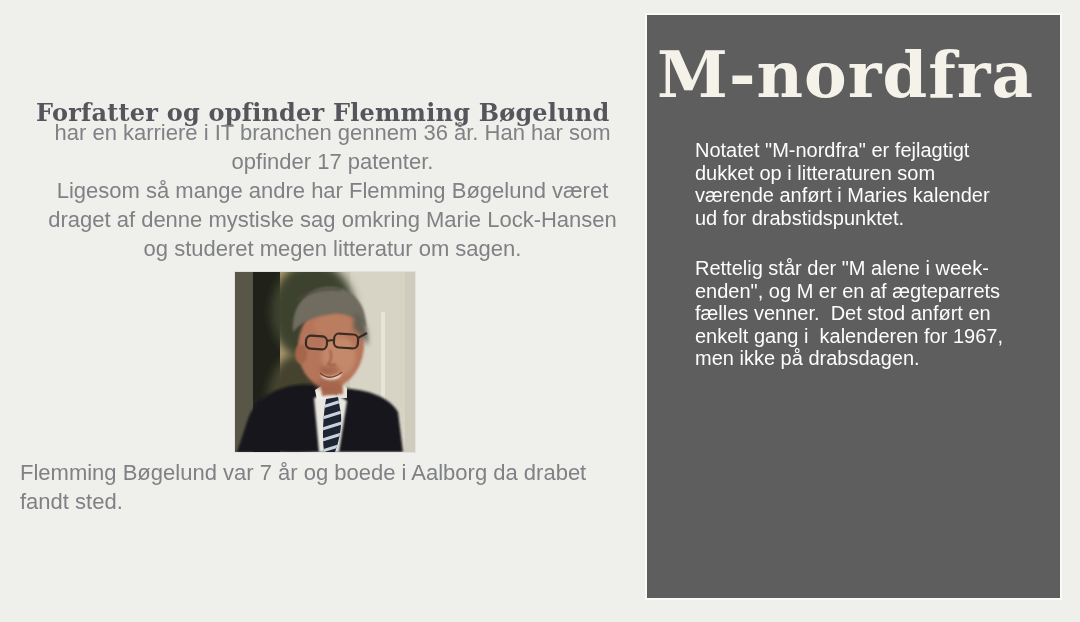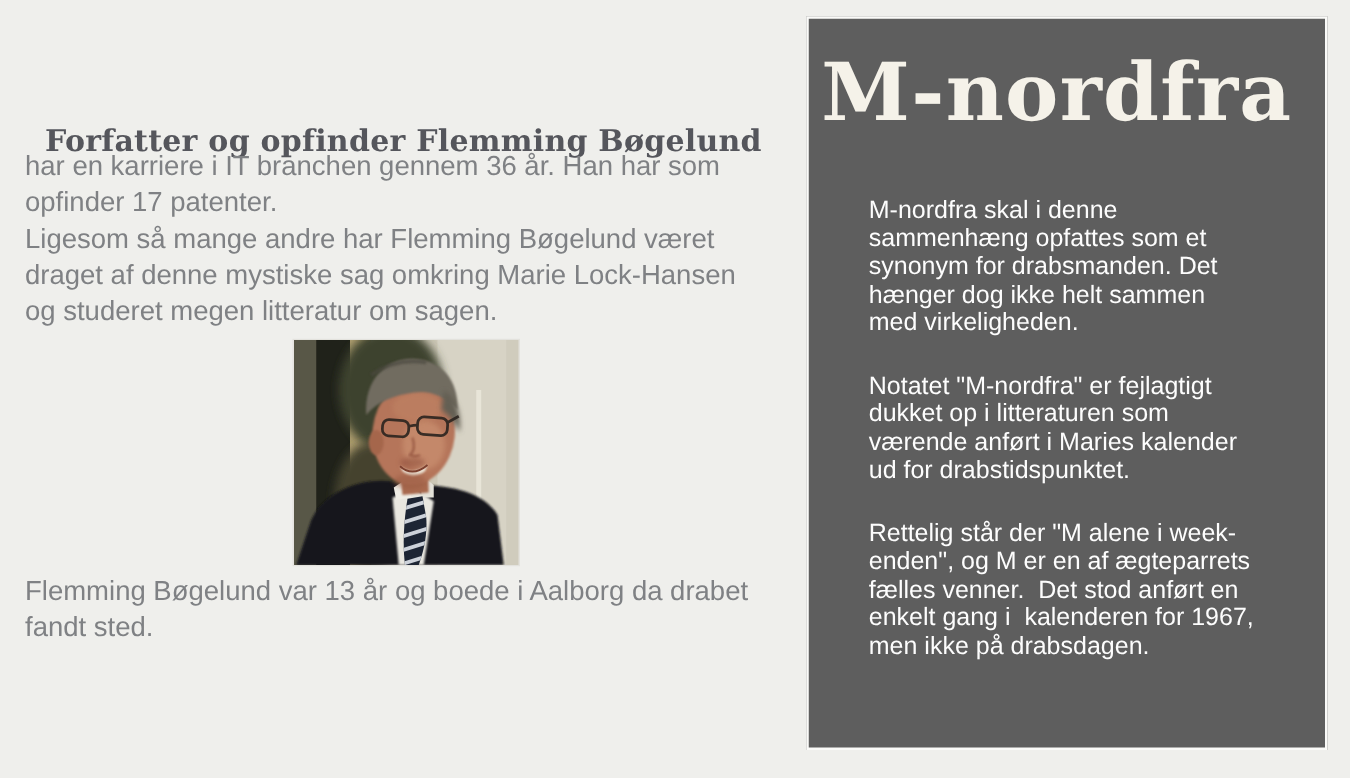--- a/index.html
+++ b/index.html
@@ -24,20 +24,21 @@
   }
   .article-body {
     position: absolute;
     left: 20px; top: 118px;
     margin: 0;
     width: 625px;
     font-size: 22px;
     line-height: 29px;
     color: #7f8184;
     white-space: pre-wrap;
+    text-align: center;
   }
   .article-caption {
     position: absolute;
     left: 20px; top: 458px;
     margin: 0;
     width: 625px;
     font-size: 22px;
     line-height: 29px;
     color: #7f8184;
     white-space: pre-wrap;
@@ -139,30 +140,25 @@
       <path d="M123,66 L132,61"></path>
     </g>
     <path d="M95,78 Q98,88 93,92 Q97,94 101,92" stroke="#8f4f3a" stroke-width="2" fill="none" opacity="0.7" filter="url(#b1)"></path>
     <ellipse cx="95" cy="98" rx="10" ry="4" fill="#8e4e3a" opacity="0.55" filter="url(#b2)"></ellipse>
     <path d="M85,101 Q95,109 107,100 L105,105 Q95,112 87,105 Z" fill="#ece4d6" filter="url(#b1)"></path>
     <path d="M85,101 Q95,110 107,100" stroke="#7c3f2e" stroke-width="1.5" fill="none"></path>
     <ellipse cx="93" cy="113" rx="13" ry="6" fill="#96583f" opacity="0.5" filter="url(#b2)"></ellipse>
   </svg>
 </div>
 
-<p class="article-caption">Flemming Bøgelund var 13 år og boede i Aalborg da drabet
+<p class="article-caption">Flemming Bøgelund var 7 år og boede i Aalborg da drabet
 fandt sted.</p>
 
 <aside class="side-panel">
   <h2 class="panel-title">M-nordfra</h2>
-  <p class="panel-paragraph first">M-nordfra skal i denne
-sammenhæng opfattes som et
-synonym for drabsmanden. Det
-hænger dog ikke helt sammen
-med virkeligheden.</p>
   <p class="panel-paragraph">Notatet "M-nordfra" er fejlagtigt
 dukket op i litteraturen som
 værende anført i Maries kalender
 ud for drabstidspunktet.</p>
   <p class="panel-paragraph">Rettelig står der "M alene i week-
 enden", og M er en af ægteparrets
 fælles venner.  Det stod anført en
 enkelt gang i  kalenderen for 1967,
 men ikke på drabsdagen.</p>
 </aside>

